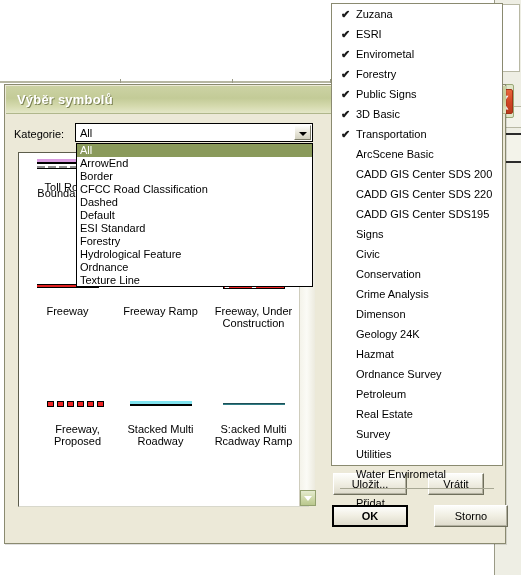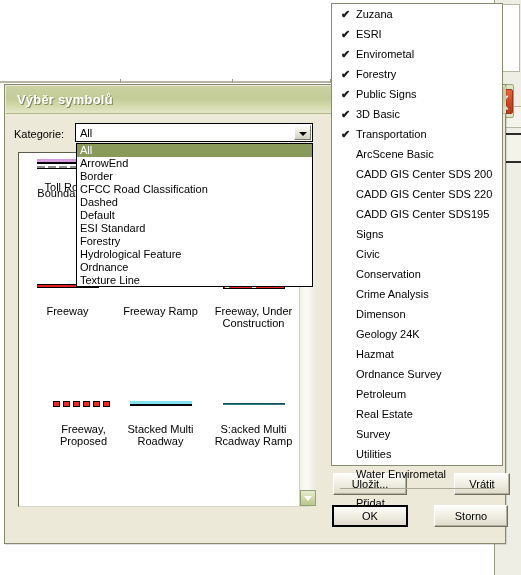--- a/index.html
+++ b/index.html
@@ -258,20 +258,21 @@
     font-size: 11px;
     color: #000000;
     text-align: center;
     line-height: 20px;
     height: 22px;
   }
   .btn.default {
     border: 2px solid #000000;
     box-shadow: none;
     line-height: 18px;
+    font-weight: bold;
   }
 
   
   .menu {
     position: absolute;
     left: 331px; top: 3px;
     width: 172px; height: 463px;
     background: #ffffff;
     border: 1px solid #8a8a70;
     box-sizing: border-box;
@@ -385,21 +386,21 @@
           <div class="sw">
             <div style="position: absolute; left: 0px; top: 2px; width: 62px; height: 6px; background: rgb(0, 0, 0);"></div>
             <div style="position: absolute; left: 1px; top: 3px; width: 60px; height: 4px; background: rgb(239, 37, 37);"></div>
             <div style="position: absolute; left: 2px; top: 3px; width: 4px; height: 4px; background: rgb(255, 255, 255);"></div>
             <div style="position: absolute; left: 29px; top: 3px; width: 4px; height: 4px; background: rgb(255, 255, 255);"></div>
           </div>
         </div>
         <div class="sym-caption">Freeway, Under
 Construction</div>
       </div>
-      <div class="sym-cell" style="left: 18px; top: 242px;">
+      <div class="sym-cell" style="left: 12px; top: 242px;">
         <div class="sym-swatch">
           <div class="sw">
             <div style="position: absolute; left: 0px; top: 2px; width: 7px; height: 6px; background: rgb(0, 0, 0);"></div>
             <div style="position: absolute; left: 1px; top: 3px; width: 5px; height: 4px; background: rgb(239, 37, 37);"></div>
             <div style="position: absolute; left: 10px; top: 2px; width: 7px; height: 6px; background: rgb(0, 0, 0);"></div>
             <div style="position: absolute; left: 11px; top: 3px; width: 5px; height: 4px; background: rgb(239, 37, 37);"></div>
             <div style="position: absolute; left: 20px; top: 2px; width: 7px; height: 6px; background: rgb(0, 0, 0);"></div>
             <div style="position: absolute; left: 21px; top: 3px; width: 5px; height: 4px; background: rgb(239, 37, 37);"></div>
             <div style="position: absolute; left: 30px; top: 2px; width: 7px; height: 6px; background: rgb(0, 0, 0);"></div>
             <div style="position: absolute; left: 31px; top: 3px; width: 5px; height: 4px; background: rgb(239, 37, 37);"></div>
@@ -454,21 +455,21 @@
       <div class="cat-list-item">Dashed</div>
       <div class="cat-list-item">Default</div>
       <div class="cat-list-item">ESI Standard</div>
       <div class="cat-list-item">Forestry</div>
       <div class="cat-list-item">Hydrological Feature</div>
       <div class="cat-list-item">Ordnance</div>
       <div class="cat-list-item">Texture Line</div>
     </div>
 
   <div class="btn" style="left:333px; top:473px; width:74px;">Uložit...</div>
-  <div class="btn" style="left:454px; top:473px; width:56px;">Vrátit</div>
+  <div class="btn" style="left:428px; top:473px; width:56px;">Vrátit</div>
   <div class="btn default" style="left:332px; top:505px; width:76px;">OK</div>
   <div class="btn" style="left:434px; top:505px; width:74px;">Storno</div>
 
   <div class="menu" id="style-menu">
       <div class="menu-item"><span class="menu-check">✔</span><span>Zuzana</span></div>
       <div class="menu-item"><span class="menu-check">✔</span><span>ESRI</span></div>
       <div class="menu-item"><span class="menu-check">✔</span><span>Envirometal</span></div>
       <div class="menu-item"><span class="menu-check">✔</span><span>Forestry</span></div>
       <div class="menu-item"><span class="menu-check">✔</span><span>Public Signs</span></div>
       <div class="menu-item"><span class="menu-check">✔</span><span>3D Basic</span></div>

